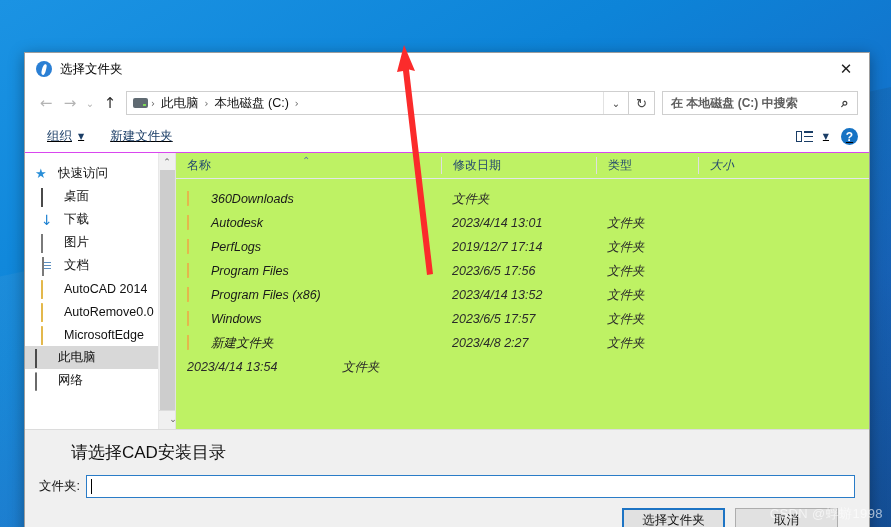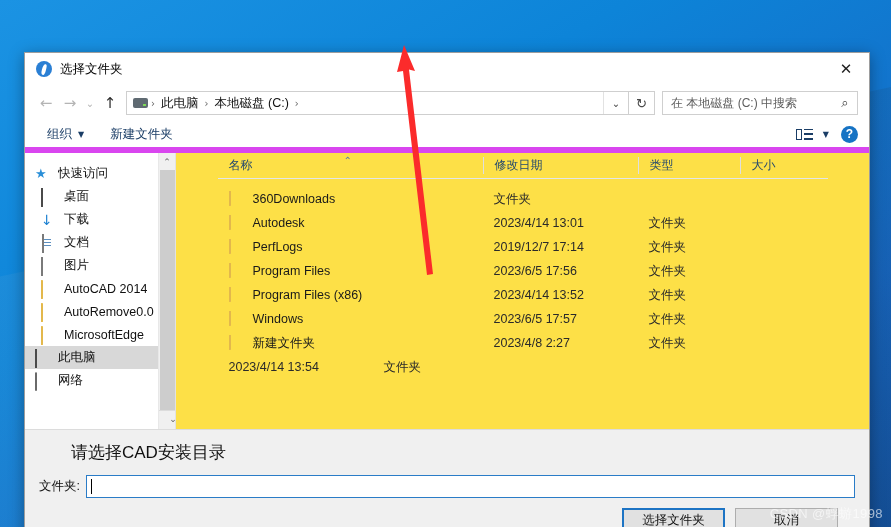--- a/index.html
+++ b/index.html
@@ -197,20 +197,21 @@
   .searchbox {
     width: 196px;
     height: 24px;
     border: 1px solid #cfcfcf;
     background: #fff;
     margin-left: 7px;
     display: flex;
     align-items: center;
     box-sizing: border-box;
     flex: 0 0 auto;
+    font-weight: bold;
   }
   .search-text {
     flex: 1 1 auto;
     font-size: 12px;
     color: #5e5e5e;
     padding-left: 8px;
     white-space: nowrap;
     overflow: hidden;
   }
   .search-icon {
@@ -221,23 +222,24 @@
     font-family: "DejaVu Sans", sans-serif;
     flex: 0 0 auto;
   }
 
   
   .cmdbar {
     height: 32px;
     display: flex;
     align-items: center;
     padding: 0 11px 0 22px;
-    border-bottom: 6px solid #d946ef;
-    flex: 0 0 auto;
-    box-sizing: border-box;
+    border-bottom: 1px solid #d946ef;
+    flex: 0 0 auto;
+    box-sizing: border-box;
+    text-decoration: underline;
   }
   .cmd-item {
     font-size: 12.5px;
     color: #1a3d66;
     margin-right: 26px;
     display: flex;
     align-items: center;
     white-space: nowrap;
   }
   .cmd-caret {
@@ -433,22 +435,21 @@
     background: #e2e2e2;
     flex: 0 0 auto;
   }
 
   
   .filelist {
     flex: 1 1 auto;
     display: flex;
     flex-direction: column;
     min-width: 0;
-    background: #fde047;
-    align-items: center;
+    background: #bef264;
   }
   .col-head {
     height: 25px;
     display: flex;
     align-items: center;
     border-bottom: 1px solid #e2e6ea;
     flex: 0 0 auto;
     position: relative;
   }
   .col {
@@ -458,21 +459,21 @@
     box-sizing: border-box;
     height: 17px;
     line-height: 17px;
     white-space: nowrap;
     position: relative;
   }
   .col + .col { border-left: 1px solid #dfdfdf; }
   .col-name { width: 265px; flex: 0 0 auto; }
   .col-date { width: 155px; flex: 0 0 auto; }
   .col-type { width: 102px; flex: 0 0 auto; }
-  .col-size { width: 88px; flex: 0 0 auto; }
+  .col-size { width: 88px; flex: 0 0 auto; font-style: italic; }
   .sort-caret {
     position: absolute;
     left: 126px;
     top: -5px;
     font-size: 10px;
     color: #5b7fa3;
     font-family: "DejaVu Sans", sans-serif;
   }
   .rows { flex: 1 1 auto; overflow: hidden; padding-top: 8px; }
   .row {
@@ -480,20 +481,21 @@
     display: flex;
     align-items: center;
   }
   .cell {
     font-size: 12.5px;
     color: #1a1a1a;
     padding-left: 11px;
     box-sizing: border-box;
     white-space: nowrap;
     overflow: hidden;
+    font-style: italic;
   }
   .cell-name {
     width: 265px;
     flex: 0 0 auto;
     display: flex;
     align-items: center;
   }
   .cell-name .fname { margin-left: 8px; }
   .cell-date { width: 155px; flex: 0 0 auto; color: #2a2a2a; }
   .cell-type { width: 102px; flex: 0 0 auto; color: #2a2a2a; }
@@ -657,27 +659,27 @@
             <span class="ic"><span class="ic-monitor"></span></span>
             <span class="tree-label">桌面</span>
             <span class="pin">⚲</span>
           </div>
           <div class="tree-item">
             <span class="ic ic-down">↓</span>
             <span class="tree-label">下载</span>
             <span class="pin">⚲</span>
           </div>
           <div class="tree-item">
+            <span class="ic"><span class="ic-pic"></span></span>
+            <span class="tree-label">图片</span>
+            <span class="pin">⚲</span>
+          </div>
+          <div class="tree-item">
             <span class="ic"><span class="ic-doc"></span></span>
             <span class="tree-label">文档</span>
-            <span class="pin">⚲</span>
-          </div>
-          <div class="tree-item">
-            <span class="ic"><span class="ic-pic"></span></span>
-            <span class="tree-label">图片</span>
             <span class="pin">⚲</span>
           </div>
           <div class="tree-item">
             <span class="ic"><span class="ic-folder"></span></span>
             <span class="tree-label">AutoCAD 2014</span>
           </div>
           <div class="tree-item">
             <span class="ic"><span class="ic-folder"></span></span>
             <span class="tree-label">AutoRemove0.0</span>
           </div>

